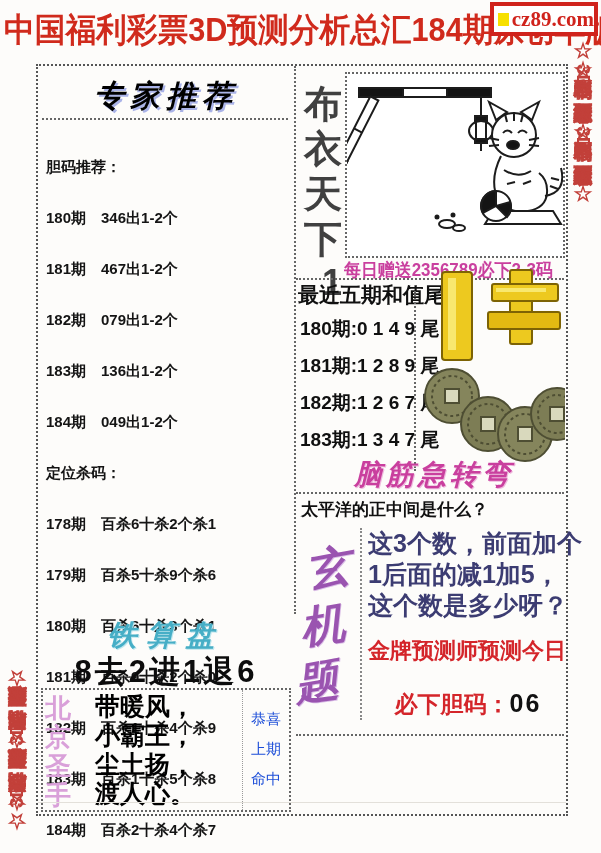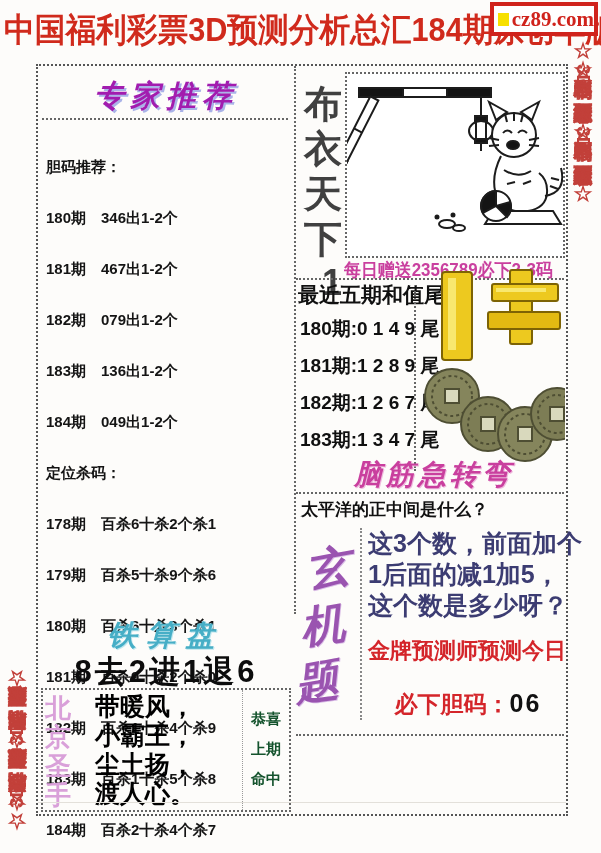--- a/index.html
+++ b/index.html
@@ -14,29 +14,29 @@
   
   .border-strip{top:26px;width:32px;height:820px;color:#c2403a;font-weight:bold;font-size:19px;overflow:hidden;line-height:32px;}
   .border-left{left:1px;writing-mode:vertical-rl;transform:rotate(180deg);}
   .border-right{left:567px;writing-mode:vertical-rl;}
   
   .content{top:64px;left:36px;width:528px;height:748px;border:2px dotted #555;}
   .dotline-h{border-top:2px dotted #666;height:0;}
   .dotline-v{border-left:2px dotted #666;width:0;}
   
   .col-left{left:0;top:0;width:256px;height:548px;border-right:2px dotted #666;}
-  .expert-title{top:10px;left:0;width:100%;text-align:center;font-size:30px;font-weight:bold;font-style:italic;color:#a21caf;letter-spacing:6px;text-shadow:2px 2px 0 #aab3e8;}
+  .expert-title{top:10px;left:0;width:100%;text-align:center;font-size:30px;font-weight:bold;font-style:italic;color:#000000;letter-spacing:6px;text-shadow:2px 2px 0 #aab3e8;}
   .expert-underline{top:52px;left:4px;width:246px;}
   .left-list{top:58px;left:8px;width:246px;font-size:15px;font-weight:bold;color:#141414;line-height:17px;white-space:pre;}
   .tiesuanpan-title{left:0;top:550px;width:256px;text-align:center;font-size:29px;font-weight:bold;font-style:italic;color:#46aec6;letter-spacing:10px;text-shadow:1px 1px 0 #bfe6ee;}
   .formula{left:0;top:585px;width:256px;text-align:center;font-size:31px;font-weight:bold;color:#0c0c0c;letter-spacing:3px;}
   .master-box{left:3px;top:622px;width:246px;height:120px;border:2px dotted #666;display:flex;}
   .master-name{width:34px;padding:4px 0 0 2px;font-size:26px;line-height:29px;font-weight:bold;color:#d9a0d9;word-break:break-all;text-align:left;}
   .poem{flex:1;padding:2px 0 0 16px;font-family:"Liberation Serif",serif;font-size:25px;line-height:29px;font-weight:bold;color:#000;}
-  .congrats{width:46px;border-left:1px dotted #999;padding-top:14px;font-family:"Liberation Serif",serif;font-size:15px;line-height:30px;font-weight:bold;color:#14532d;text-align:center;}
+  .congrats{width:46px;border-left:1px dotted #999;padding-top:14px;font-family:"Liberation Serif",serif;font-size:15px;line-height:30px;font-weight:normal;color:#1d4ed8;text-align:center;}
   
   .brand{left:260px;top:16px;width:44px;text-align:right;color:#404040;font-weight:bold;font-size:38px;line-height:45px;word-break:break-all;}
   .brand-number{font-size:36px;line-height:42px;}
   .cat-box{left:307px;top:6px;width:216px;height:182px;border:2px dotted #666;background:#fff;}
   .gift-line{left:306px;top:192px;width:224px;font-size:18px;font-weight:bold;color:#c93f9e;white-space:nowrap;transform:scaleX(.94);transform-origin:left;}
   .rc-divider1{left:258px;top:212px;width:268px;}
   .hezhi-title{left:260px;top:215px;width:220px;font-size:21px;font-weight:bold;color:#101010;white-space:nowrap;}
   .hezhi-rows{left:262px;top:244px;width:150px;font-size:19px;font-weight:bold;color:#101010;line-height:37px;white-space:nowrap;}
   .hezhi-vline{left:376px;top:225px;height:180px;}
   .gold-box{left:384px;top:202px;width:143px;height:206px;}

